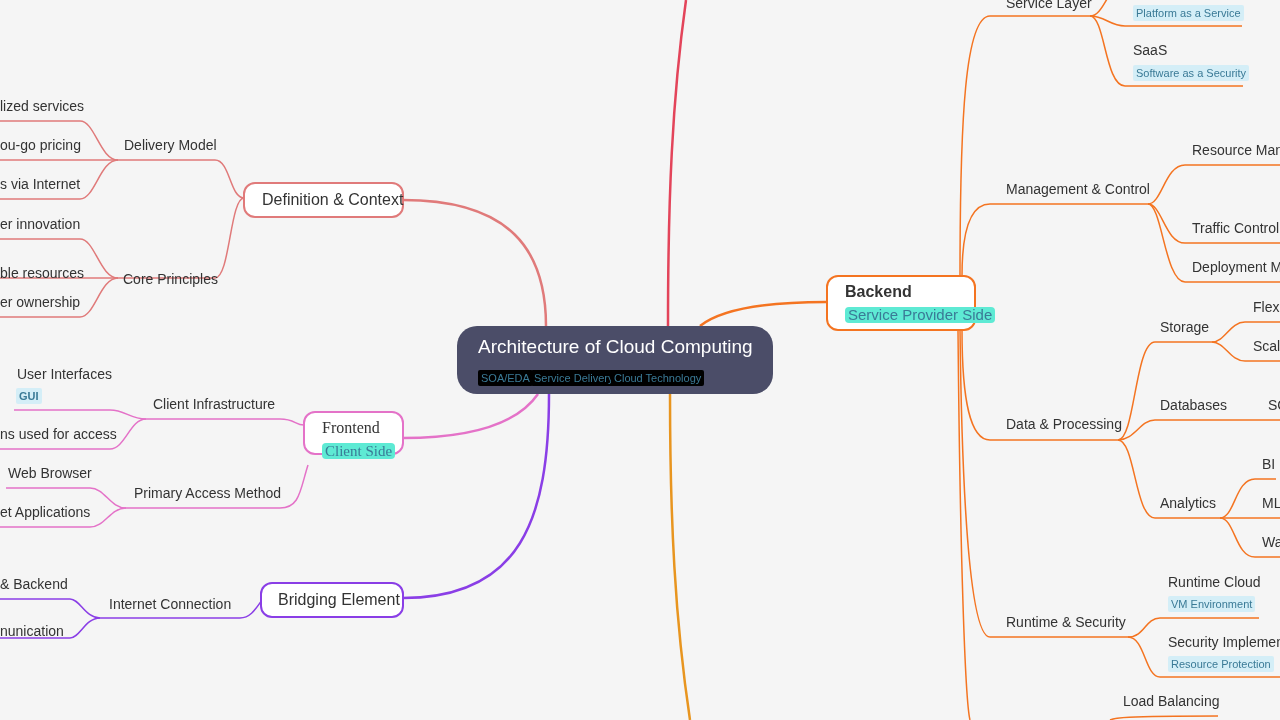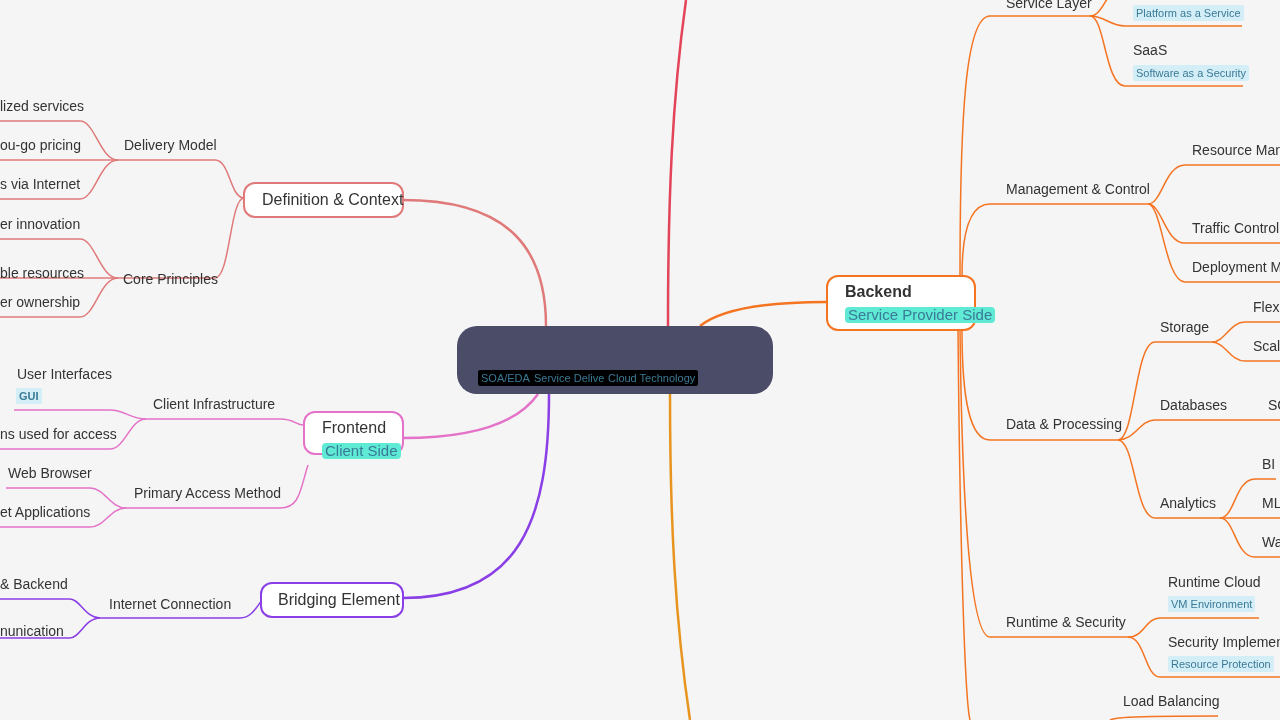--- a/index.html
+++ b/index.html
@@ -69,38 +69,39 @@
 
   <path d="M960 330 C962 500 970 637 990 637 L1128 637" stroke="#f47421" stroke-width="1.5"></path>
   <path d="M1128 637 C1145 637 1145 618 1160 618 L1259 618" stroke="#f47421" stroke-width="1.5"></path>
   <path d="M1128 637 C1145 637 1145 677 1160 677 L1280 677" stroke="#f47421" stroke-width="1.5"></path>
 
   <path d="M958 330 C960 550 965 700 970 720" stroke="#f47421" stroke-width="1.5"></path>
   <path d="M1110 720 C1115 718 1120 716 1218 716" stroke="#f47421" stroke-width="1.5"></path>
 </svg>
 
 <div class="root">
+  <div class="title">Architecture of Cloud Computing</div>
   <span class="rt" style="left:21px">SOA/EDA</span>
   <span class="rt" style="left:74px">Service Delivery</span>
-  <span class="rt" style="left:148px">Cloud Technology</span>
+  <span class="rt" style="left:154px">Cloud Technology</span>
 </div>
 
 <div class="node" style="left:243px;top:182px;width:161px;height:36px;border-color:#e07a7a;">
   <span class="t" style="left:17px;top:7px;">Definition &amp; Context</span>
 </div>
 <div class="lbl" style="left:124px;top:136px;">Delivery Model</div>
 <div class="lbl" style="left:0px;top:97px;">lized services</div>
 <div class="lbl" style="left:0px;top:136px;">ou-go pricing</div>
 <div class="lbl" style="left:0px;top:175px;">s via Internet</div>
 <div class="lbl" style="left:123px;top:254px;margin-top:16px;">Core Principles</div>
 <div class="lbl" style="left:0px;top:215px;">er innovation</div>
 <div class="lbl" style="left:0px;top:254px;margin-top:10px;">ble resources</div>
 <div class="lbl" style="left:0px;top:293px;">er ownership</div>
 
-<div class="node" style="left:303px;top:411px;width:101px;height:44px;border-color:#e472c8;">
+<div class="node" style="left:303px;top:411px;width:101px;height:44px;border-color:#e472c8;font-family:Liberation Serif, serif;">
   <span class="t" style="left:17px;top:6px;">Frontend</span>
   <span class="tg" style="left:17px;top:30px;">Client Side</span>
 </div>
 <div class="lbl" style="left:153px;top:395px;">Client Infrastructure</div>
 <div class="lbl" style="left:17px;top:365px;">User Interfaces</div>
 <span class="tag" style="left:16px;top:388px;font-weight:bold;">GUI</span>
 <div class="lbl" style="left:0px;top:425px;">ns used for access</div>
 <div class="lbl" style="left:134px;top:484px;">Primary Access Method</div>
 <div class="lbl" style="left:8px;top:464px;">Web Browser</div>
 <div class="lbl" style="left:0px;top:503px;">et Applications</div>

